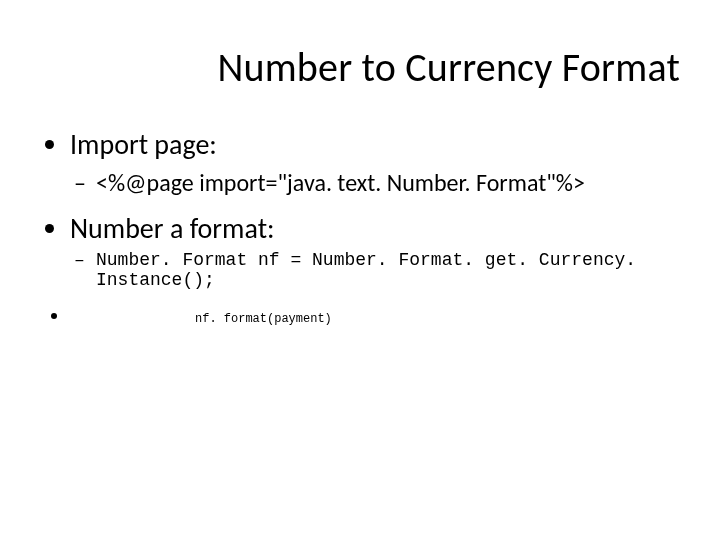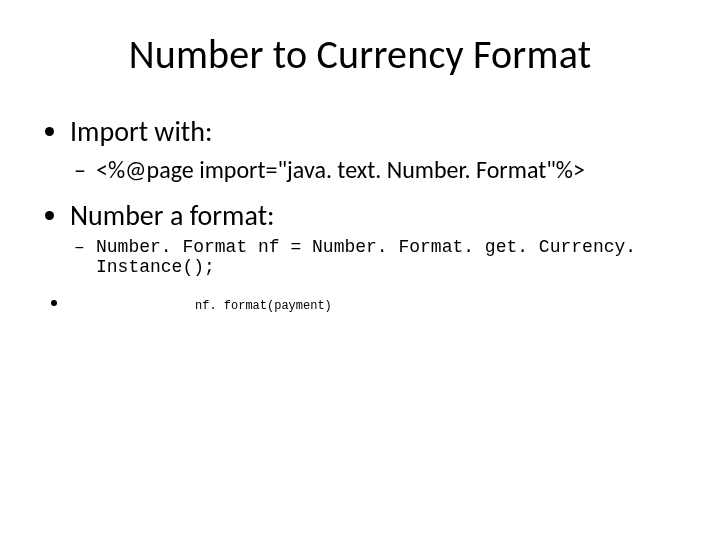--- a/index.html
+++ b/index.html
@@ -13,22 +13,22 @@
   }
   .slide {
     box-sizing: border-box;
     width: 720px;
     height: 540px;
     padding: 20px 40px 40px 40px;
   }
   .title {
     font-size: 40px;
     font-weight: 400;
-    text-align: center;
-    margin: 10px 0 35px 0;
+    text-align: right;
+    margin: 23px 0 35px 0;
     letter-spacing: 0.2px;
   }
   ul.level1 {
     list-style: disc;
     margin: 0;
     padding-left: 30px;
   }
   ul.level1 > li {
     font-size: 28px;
     font-weight: 400;
@@ -63,21 +63,21 @@
 </style>
 </head>
 <body>
 
 <div class="slide">
 
   <div class="title">Number to Currency Format</div>
 
   <ul class="level1">
     <li>
-      <span>Import with:</span>
+      <span>Import page:</span>
       <ul class="level2">
         <li>&lt;%@page import="java. text. Number. Format"%&gt;</li>
       </ul>
     </li>
     <li>
       <span>Number a format:</span>
     </li>
   </ul>
 
   <div class="small">

